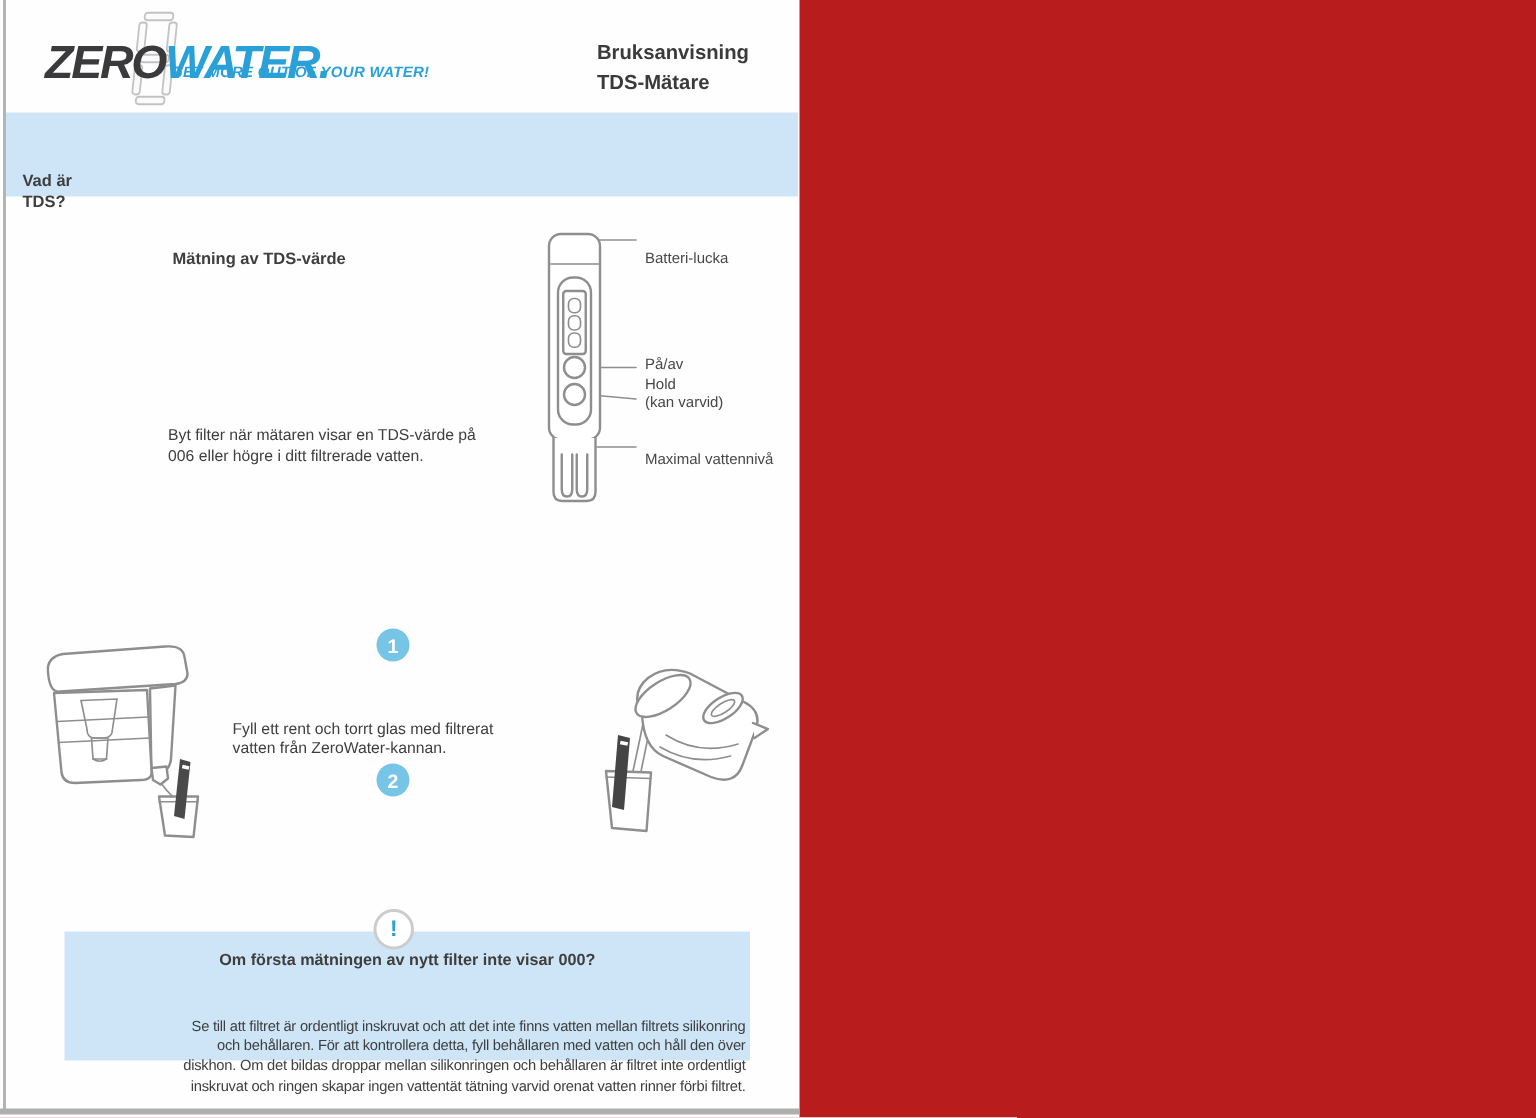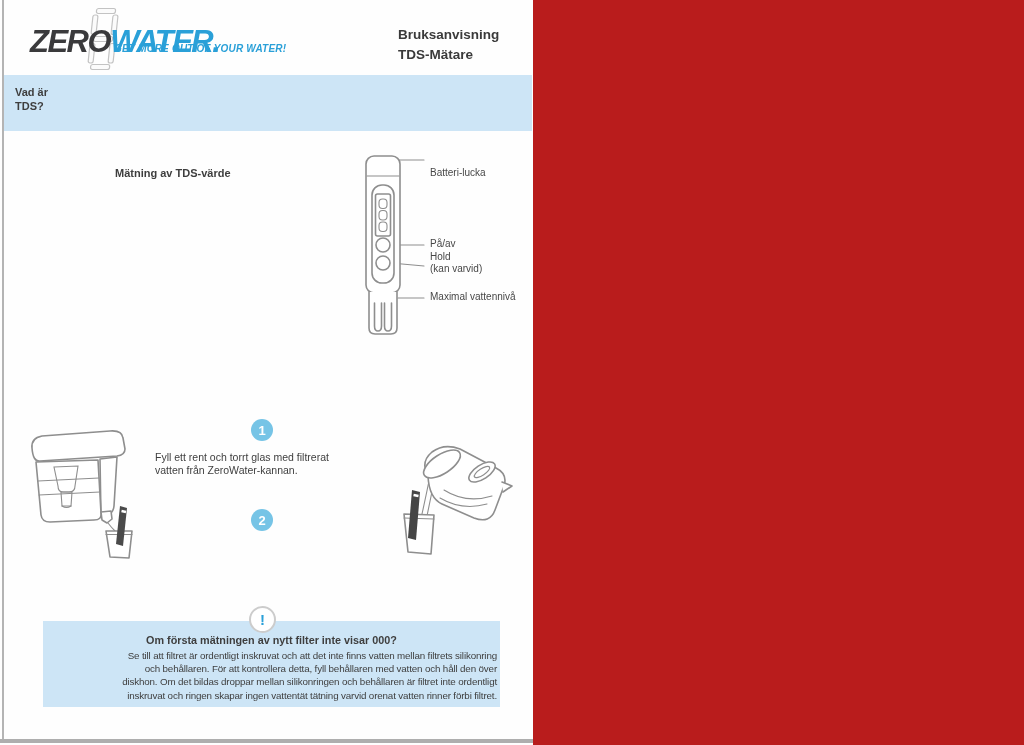--- a/index.html
+++ b/index.html
@@ -1,21 +1,21 @@
 <!DOCTYPE html>
 <html><head>
 <meta charset="utf-8">
 <style>
   * { margin:0; padding:0; box-sizing:border-box; }
   html,body { width:1024px; height:745px; background:#ffffff; overflow:hidden;
               font-family:"Liberation Sans", sans-serif; }
   #canvas { position:relative; width:1024px; height:745px; background:#b91c1c; }
   .page { position:absolute; left:0; top:0; width:533px; height:745px; background:#fefefe; }
   .abs { position:absolute; }
-  .pre { white-space:pre-line; }
+  .pre { white-space:pre-line;margin-top:29px; }
   .txt { color:#3e3e3e; }
 
   
   .left-edge   { left:2px; top:0; width:2px; height:741px; background:#b4b4b4; }
   .bottom-edge { left:0; top:739px; width:533px; height:4px; background:#aeaeae; }
 
   
   .logo-wrap { left:28px; top:6px; width:250px; height:66px; }
   .seg8 { position:absolute; left:56px; top:0px; }
   .logo-text { position:absolute; left:2px; top:18px; font-style:italic; font-weight:bold;
@@ -94,20 +94,22 @@
     <div class="abs doc-title">
       <div>Bruksanvisning</div>
       <div>TDS-Mätare</div>
     </div>
 
     <div class="abs band"></div>
     <div class="abs band-label txt pre">Vad är
 TDS?</div>
 
     <div class="abs meas-head txt">Mätning av TDS-värde</div>
+    <div class="abs meas-para2 txt pre">Byt filter när mätaren visar en TDS-värde på
+006 eller högre i ditt filtrerade vatten.</div>
 
     <svg style="left:358px; top:152px;" width="68" height="190" viewBox="0 0 68 190">
 
       <path class="line-thin" d="M37,8 H66"></path>
       <path class="line-thin" d="M33,93 H66"></path>
       <path class="line-thin" d="M33,111 L66,114"></path>
       <path class="line-thin" d="M40,146 H66"></path>
 
       <rect class="line-art fill-white" x="8" y="4" width="34" height="137" rx="8"></rect>
       <line class="line-thin" x1="9" y1="24" x2="41" y2="24"></line>
@@ -124,21 +126,21 @@
 
       <path class="line-art fill-white" d="M11,140 V176 Q11,182 17,182 H33 Q39,182 39,176 V140"></path>
       <path class="line-art" d="M16.5,151 V174 Q16.5,179 20,179 Q23.5,179 23.5,174 V151" stroke-width="1.4"></path>
       <path class="line-art" d="M26.5,151 V174 Q26.5,179 30,179 Q33.5,179 33.5,174 V151" stroke-width="1.4"></path>
     </svg>
 
     <div class="abs mlabel" style="left:430px; top:155px;margin-top:12px;">Batteri-lucka</div>
     <div class="abs mlabel" style="left:430px; top:238px;">På/av</div>
     <div class="abs mlabel" style="left:430px; top:251px;">Hold</div>
     <div class="abs mlabel" style="left:430px; top:263px;">(kan varvid)</div>
-    <div class="abs mlabel" style="left:430px; top:291px;">Maximal vattennivå</div>
+    <div class="abs mlabel" style="left:430px; top:301px;">Maximal vattennivå</div>
 
     <div class="abs step-badge badge1">1</div>
     <div class="abs step-text step1-text txt pre">Fyll ett rent och torrt glas med filtrerat
 vatten från ZeroWater-kannan.</div>
     <div class="abs step-badge badge2">2</div>
 
     <svg style="left:24px; top:428px;" width="115" height="132" viewBox="0 0 115 132">
 
       <path class="line-art fill-white" d="M8,20 Q7,10 18,8 L86,3 Q98,2 99,10 L101,21 Q101,27 93,28 L16,33 Q9,34 8,20 Z"></path>
 

